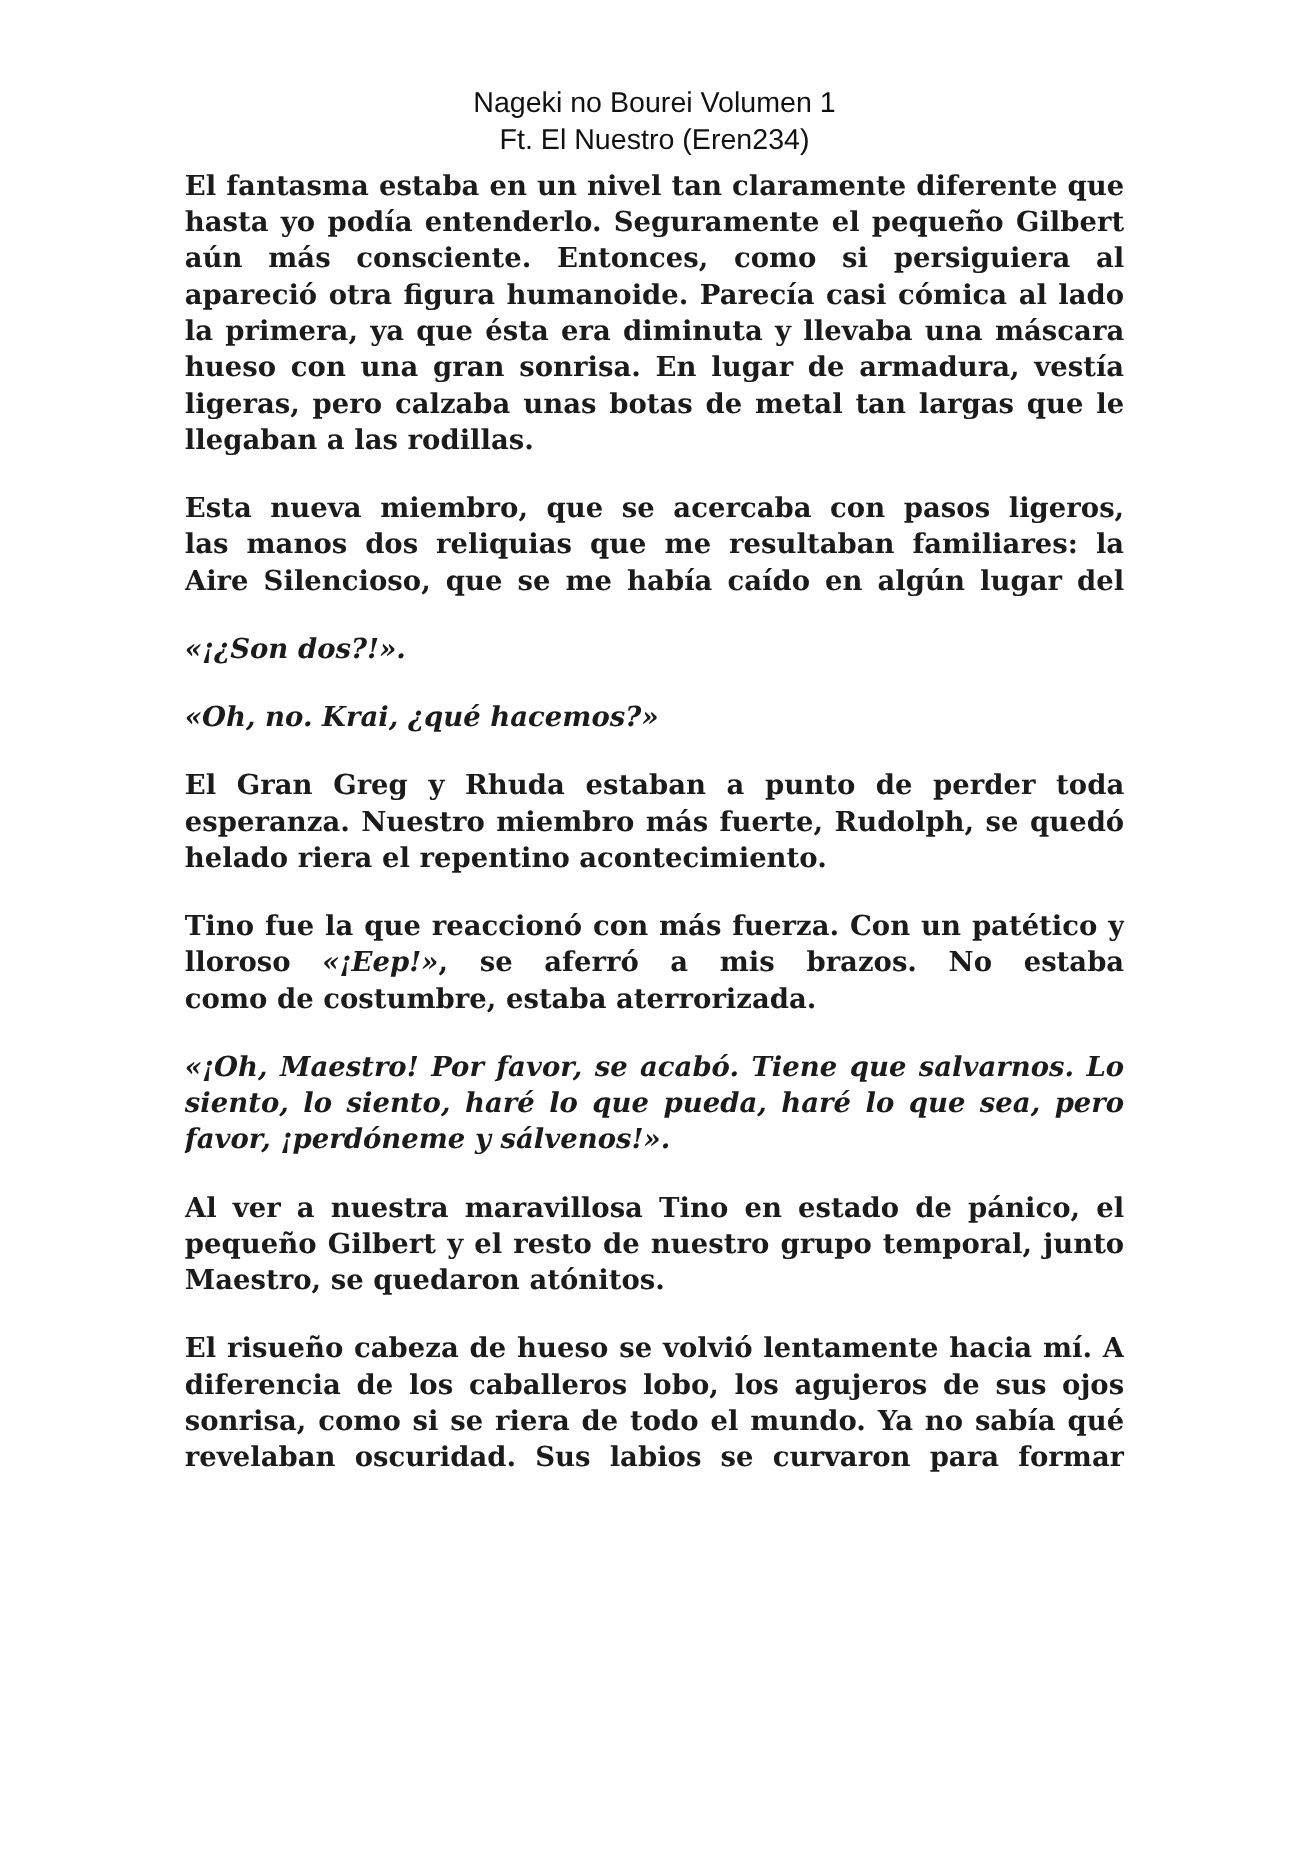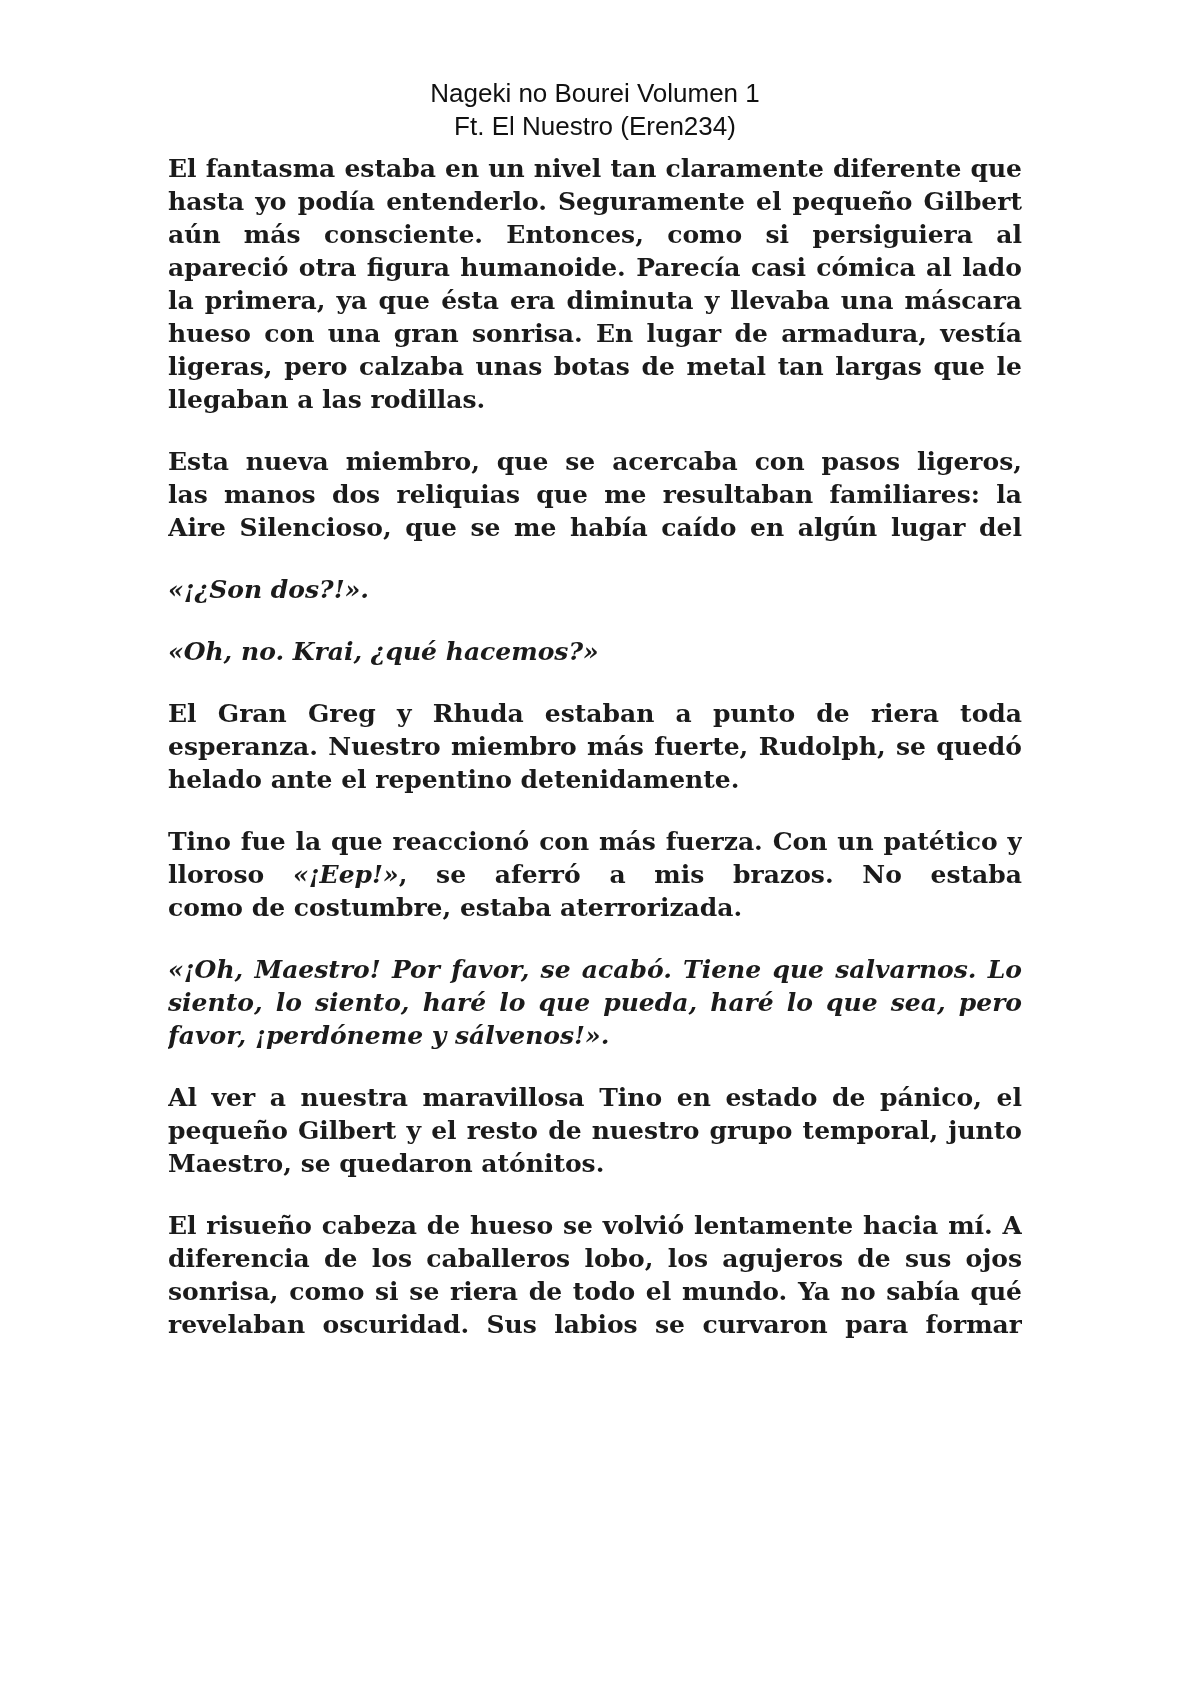--- a/index.html
+++ b/index.html
@@ -90,23 +90,23 @@
           <div class="line"><span>las manos dos reliquias que me resultaban familiares: la espada</span></div>
           <div class="line"><span>Aire Silencioso, que se me había caído en algún lugar del</span></div>
         </div>
         <div class="para italic">
           <div class="line last"><span>«¡¿Son dos?!».</span></div>
         </div>
         <div class="para italic">
           <div class="line last"><span>«Oh, no. Krai, ¿qué hacemos?»</span></div>
         </div>
         <div class="para">
-          <div class="line"><span>El Gran Greg y Rhuda estaban a punto de riera toda</span></div>
+          <div class="line"><span>El Gran Greg y Rhuda estaban a punto de perder toda</span></div>
           <div class="line"><span>esperanza. Nuestro miembro más fuerte, Rudolph, se quedó</span></div>
-          <div class="line last"><span>helado ante el repentino detenidamente.</span></div>
+          <div class="line last"><span>helado riera el repentino acontecimiento.</span></div>
         </div>
         <div class="para">
           <div class="line"><span>Tino fue la que reaccionó con más fuerza. Con un patético y</span></div>
           <div class="line"><span>lloroso </span><span class="italic">«¡Eep!»</span><span>, se aferró a mis brazos. No estaba insistiendo</span></div>
           <div class="line last"><span>como de costumbre, estaba aterrorizada.</span></div>
         </div>
         <div class="para italic">
           <div class="line"><span>«¡Oh, Maestro! Por favor, se acabó. Tiene que salvarnos. Lo</span></div>
           <div class="line"><span>siento, lo siento, haré lo que pueda, haré lo que sea, pero por</span></div>
           <div class="line last"><span>favor, ¡perdóneme y sálvenos!».</span></div>

